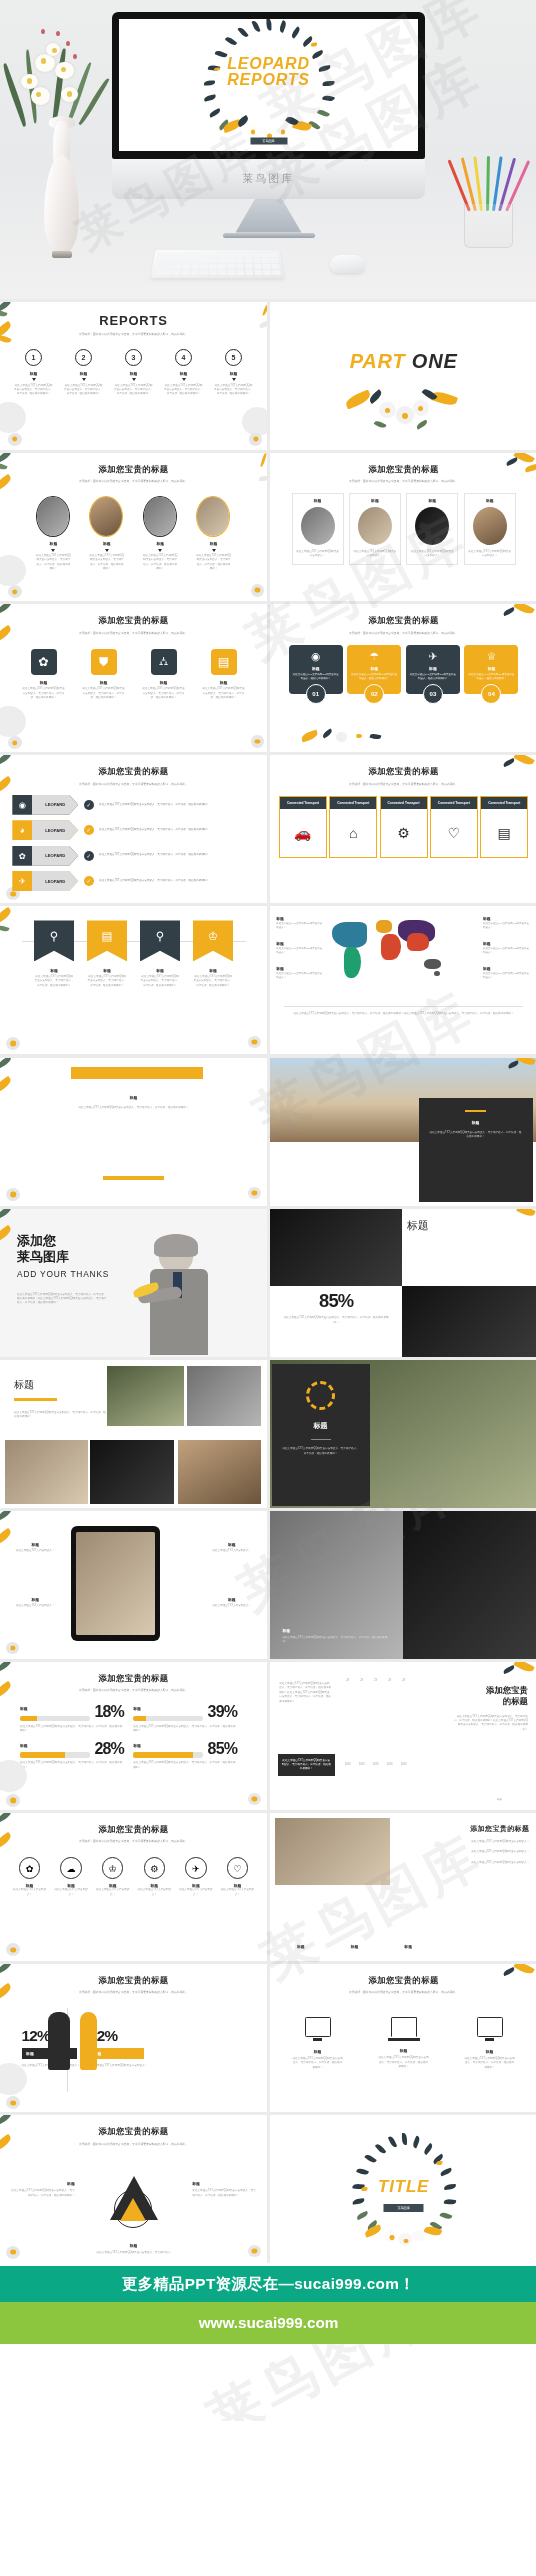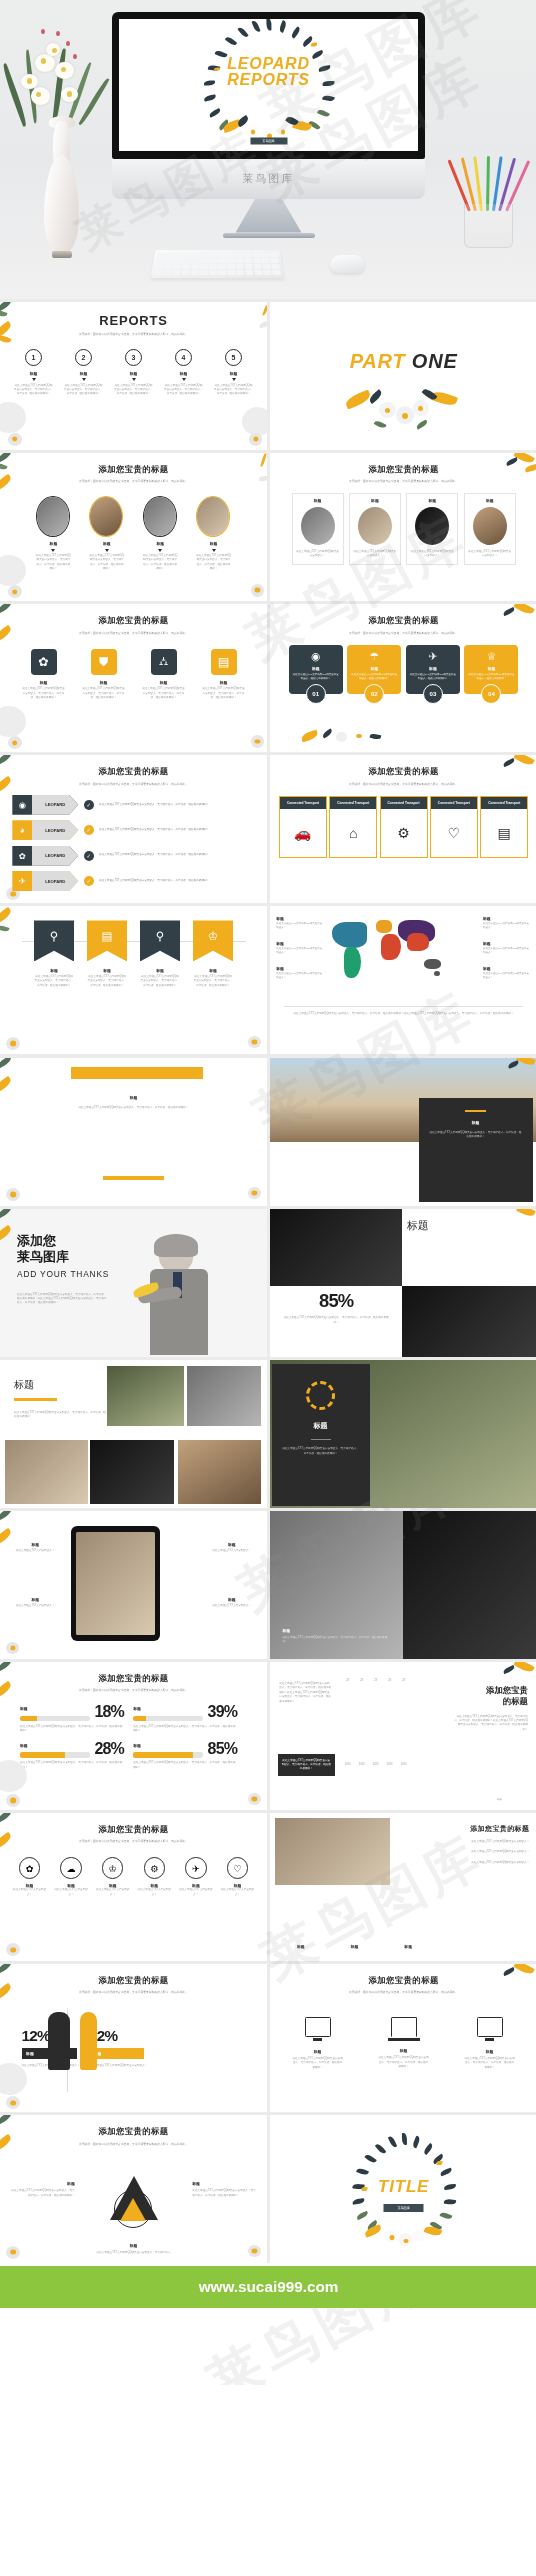--- a/index.html
+++ b/index.html
@@ -1290,20 +1290,23 @@
 
     <div class="wm">
       <b style="left:253px;top:92px;">莱鸟图库</b>
       <b style="left:238px;top:552px;">莱鸟图库</b>
       <b style="left:245px;top:1028px;">莱鸟图库</b>
       <b style="left:230px;top:1503px;">莱鸟图库</b>
       <b style="left:253px;top:1871px;">莱鸟图库</b>
     </div>
   </div>
 
+  <div class="banner-teal">
+    <span>更多精品PPT资源尽在—sucai999.com！</span>
+  </div>
   <div class="banner-green">
     <span>www.sucai999.com</span>
   </div>
   <div class="tail">
     <div class="wm">
       <b style="left:199px;top:-14px;">莱鸟图库</b>
     </div>
   </div>
 
 </div>

